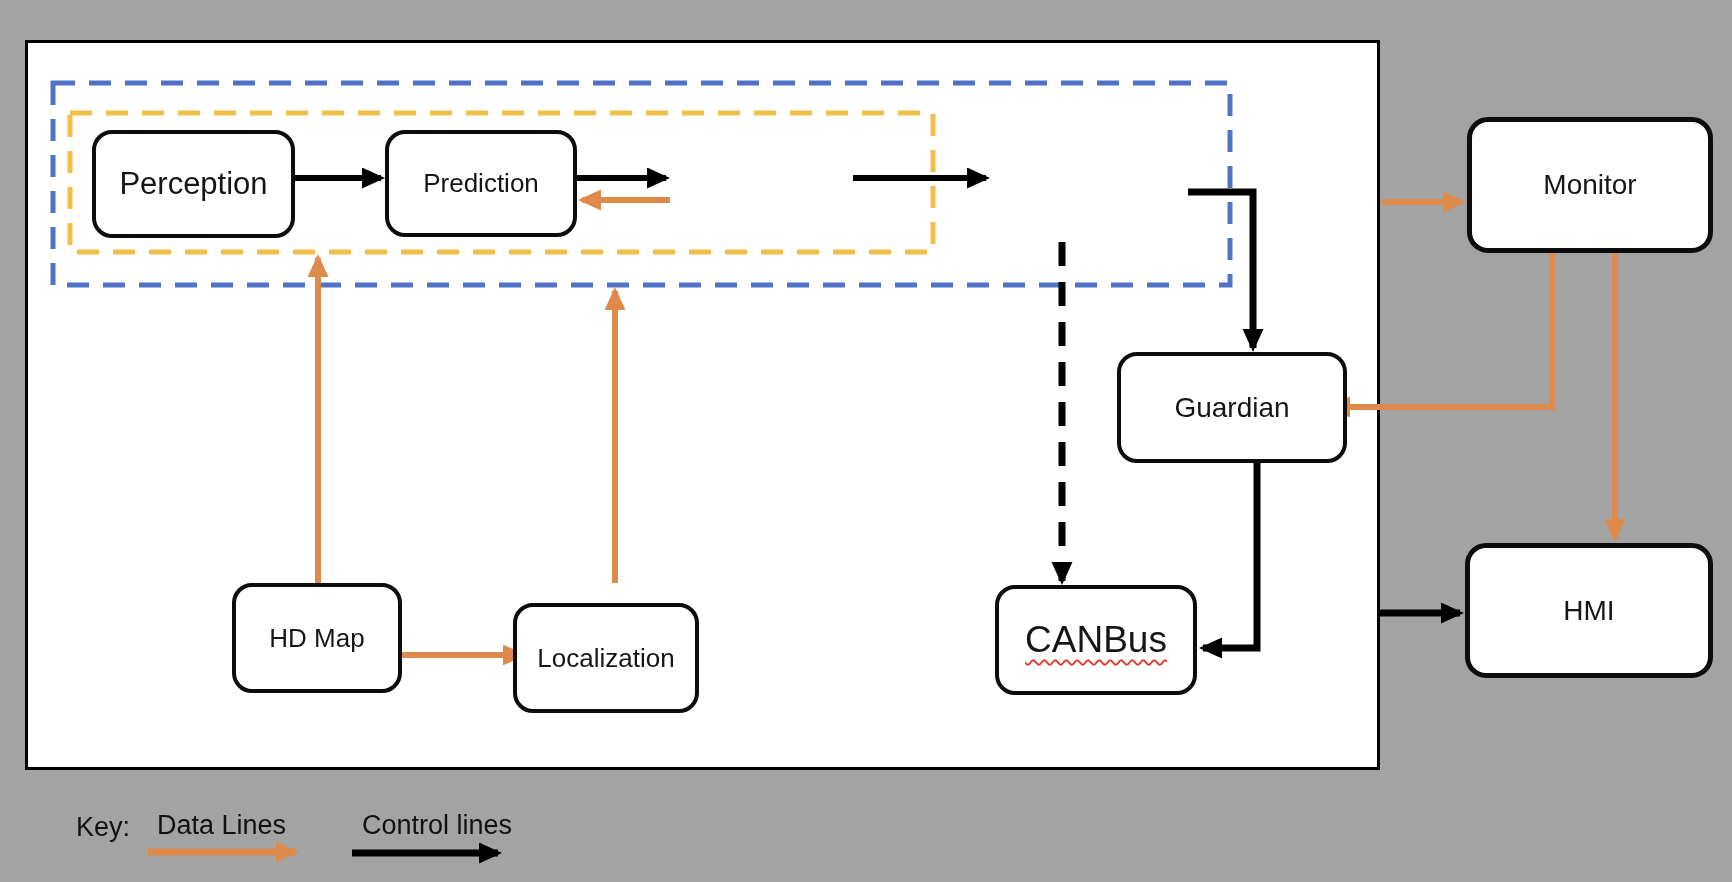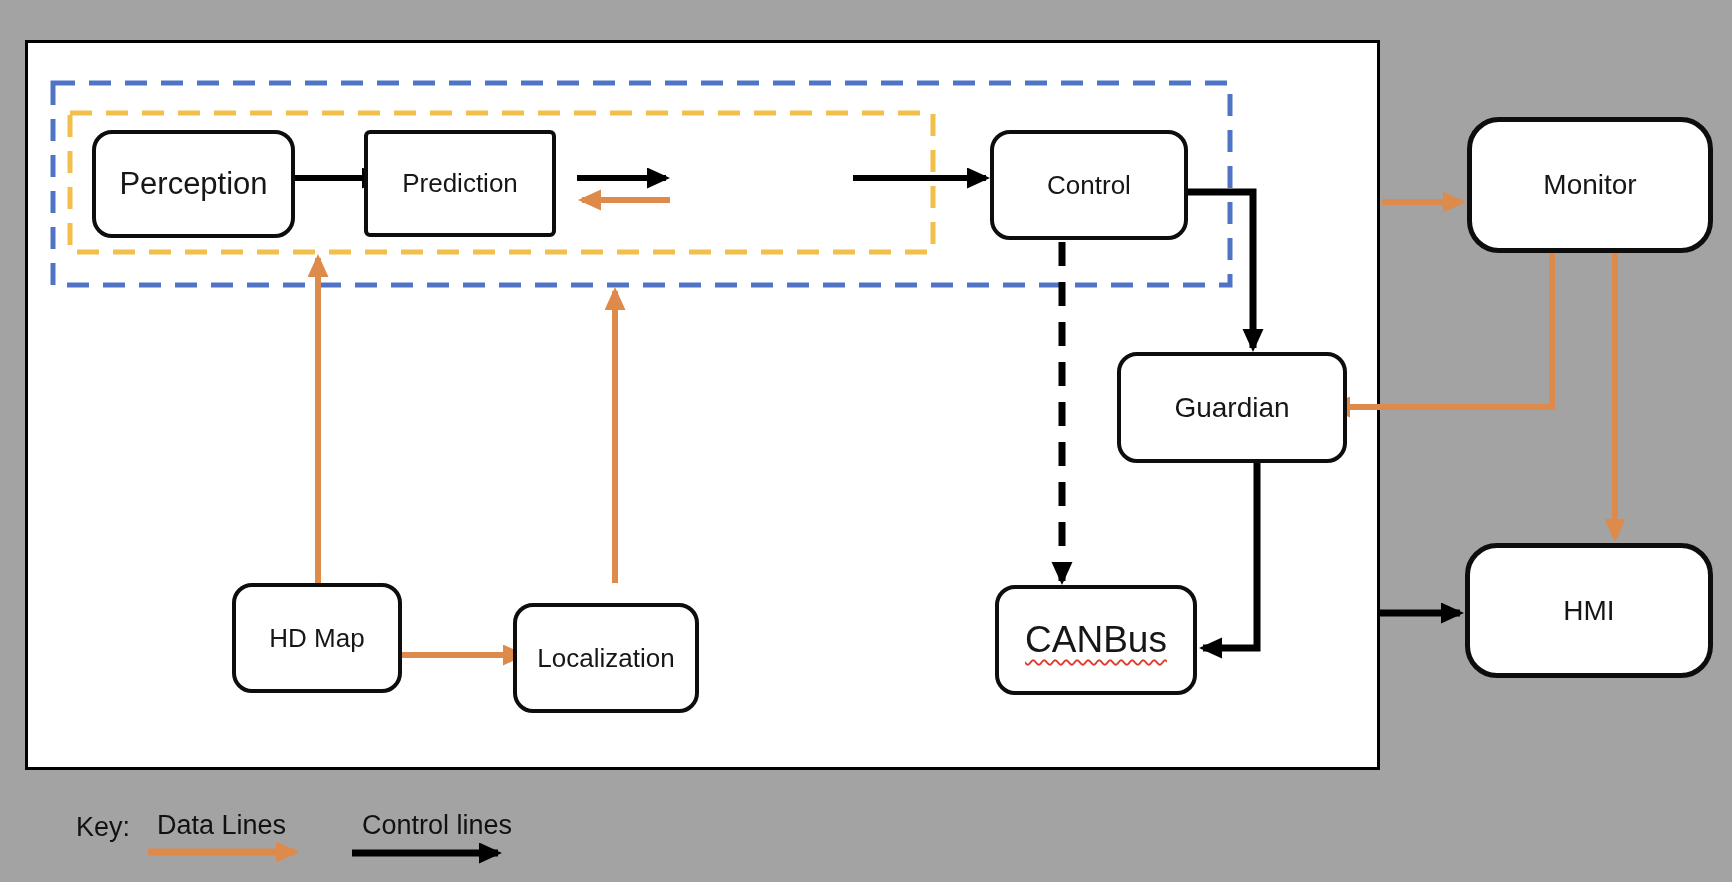--- a/index.html
+++ b/index.html
@@ -33,21 +33,21 @@
     border-radius: 20px;
     box-sizing: border-box;
     display: flex;
     align-items: center;
     justify-content: center;
     font-size: 26px;
     color: #161616;
     z-index: 3;
     white-space: nowrap;
   }
-  .node.big { border-radius: 32px; border-width: 5px; font-size: 28px; }
+  .node.big { border-radius: 21px; border-width: 5px; font-size: 28px; }
   .squiggle {
     text-decoration-line: underline;
     text-decoration-style: wavy;
     text-decoration-color: #e0392e;
     text-decoration-thickness: 2px;
     text-underline-offset: 7px;
   }
   .key-text {
     position: absolute;
     font-size: 27px;
@@ -94,28 +94,25 @@
     <line x1="1615" y1="253" x2="1615" y2="538" stroke-width="6" marker-end="url(#arrow-data)" stroke="#de8a4a"></line>
 
     <line x1="148" y1="852" x2="295" y2="852" stroke-width="7" marker-end="url(#arrow-data)" stroke="#de8a4a"></line>
     <line x1="352" y1="853" x2="498" y2="853" stroke-width="7" marker-end="url(#arrow-control)" stroke="#000000"></line>
   </svg>
 
   <div class="node" style="left:92px; top:130px; width:203px; height:108px; font-size:31px;">
     <span>Perception</span>
   </div>
 
-  <div class="node" style="left:364px; top:130px; width:192px; height:107px;border-radius:6px;">
+  <div class="node" style="left:385px; top:130px; width:192px; height:107px;">
     <span>Prediction</span>
   </div>
 
 
-  <div class="node" style="left:990px; top:130px; width:198px; height:110px;">
-    <span>Control</span>
-  </div>
 
   <div class="node" style="left:1117px; top:352px; width:230px; height:111px; font-size:28px;">
     <span>Guardian</span>
   </div>
 
   <div class="node" style="left:232px; top:583px; width:170px; height:110px;">
     <span>HD Map</span>
   </div>
 
   <div class="node" style="left:513px; top:583px; width:186px; height:110px;margin-top:20px;">

